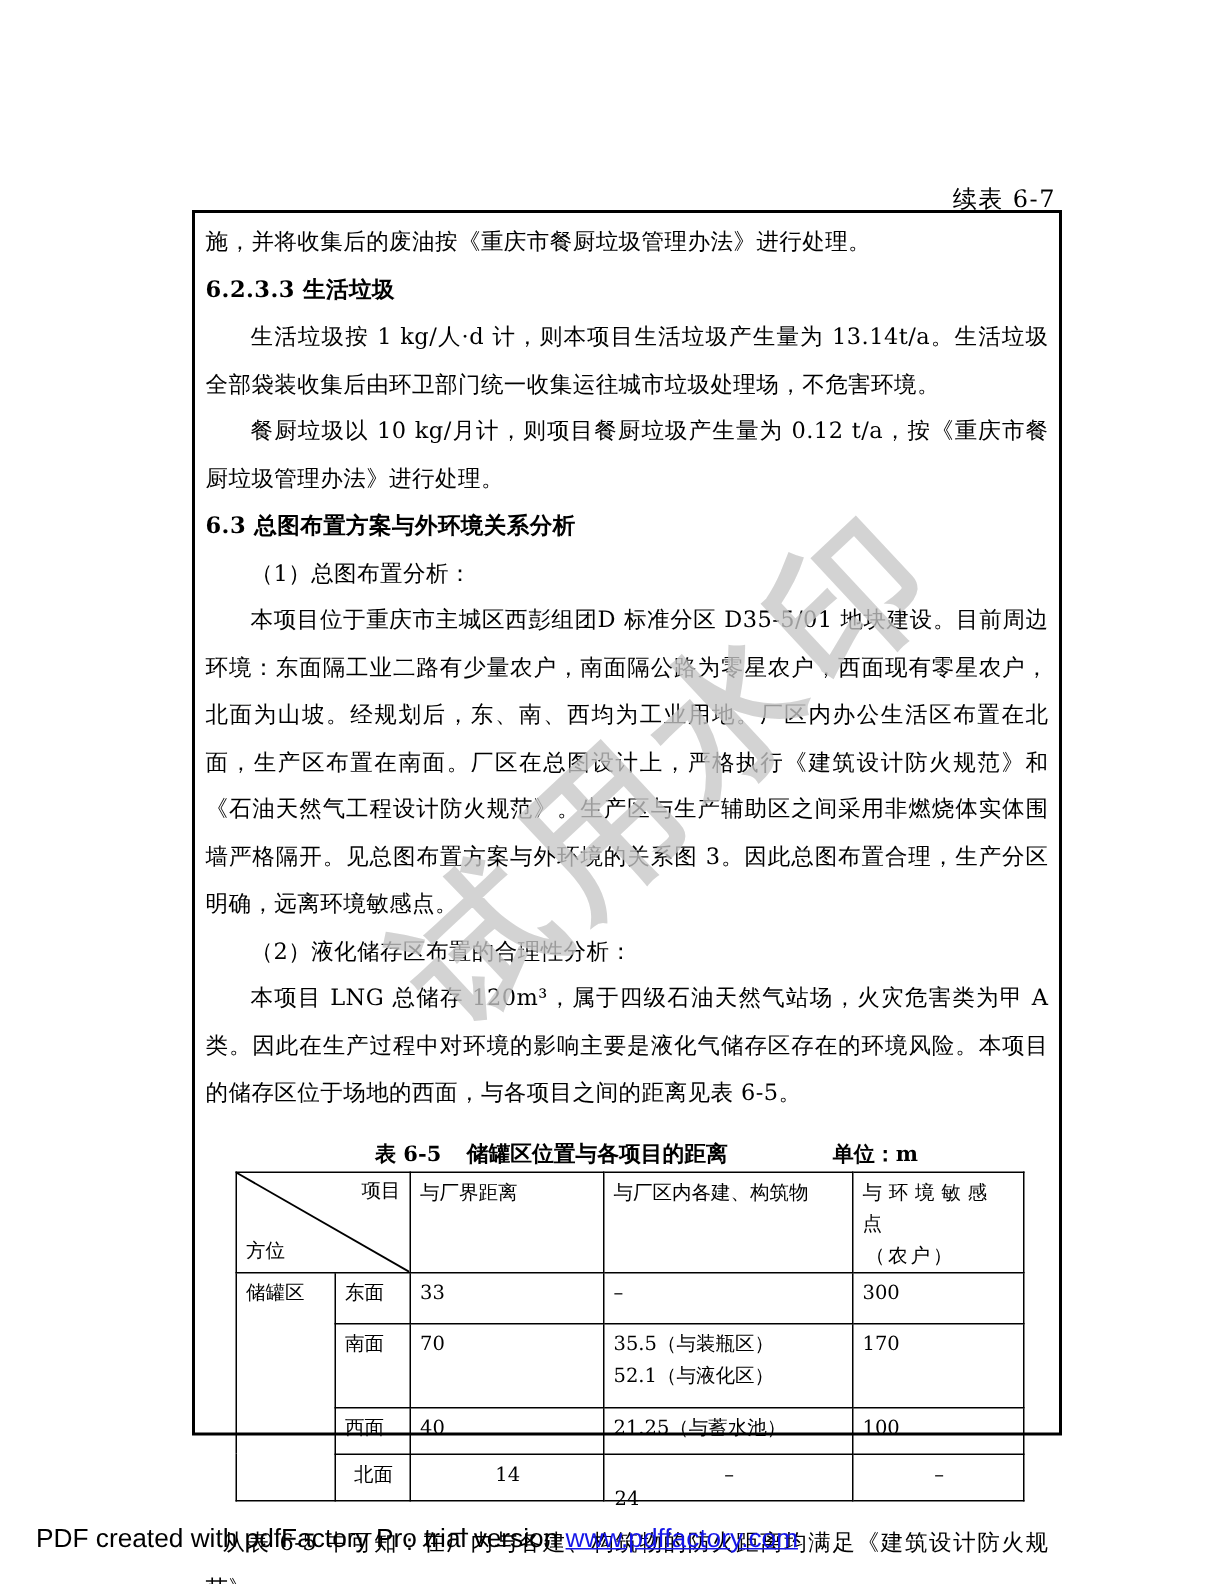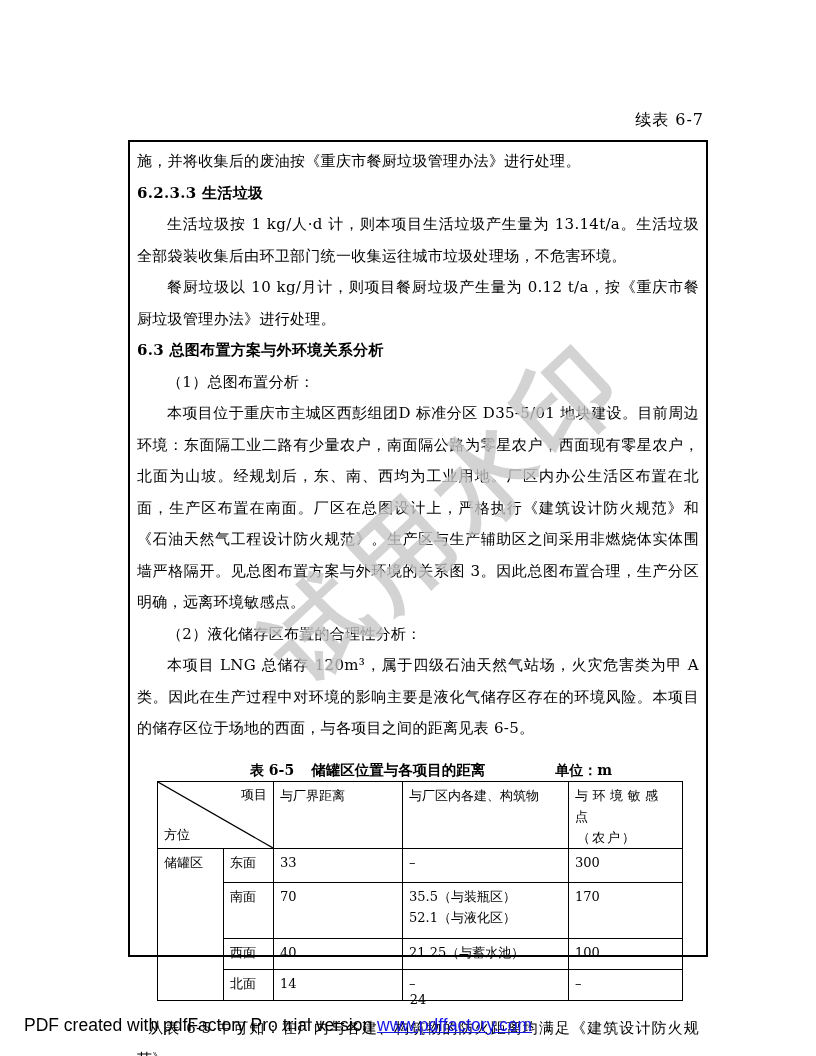--- a/index.html
+++ b/index.html
@@ -7,21 +7,21 @@
     width:816px; height:1056px;
     background:#ffffff;
     position:relative;
     font-family:"DejaVu Serif", serif;
     color:#000;
     overflow:hidden;
   }
 
   .cont-label {
     position:absolute;
-    top:110px; right:112px;
+    top:123px; right:112px;
     font-size:16px;
     letter-spacing:1px;
   }
 
   .content-box {
     position:absolute;
     left:128px; top:140px;
     width:580px; height:817px;
     border:2px solid #000;
     box-sizing:border-box;
@@ -79,21 +79,21 @@
   .diag-cell svg { position:absolute; left:0; top:0; width:100%; height:100%; }
   .diag-top    { position:absolute; top:2px;  right:6px; }
   .diag-bottom { position:absolute; bottom:3px; left:6px; }
 
   .env-line1 { letter-spacing:4.5px; display:block; }
   .env-line2 { display:block; margin-left:2px; letter-spacing:2px; }
 
   .row-east  td { height:30px;margin-top:48px; }
   .row-south td { height:52px; }
   .row-west  td { height:27px; }
-  .row-north td { height:27px; }
+  .row-north td { height:27px;text-align:center; }
 
   .conclusion { margin-top:12px !important; }
 
   .page-number {
     position:absolute;
     left:128px; top:992px;
     width:580px;
     text-align:center;
     font-size:13px;
   }

